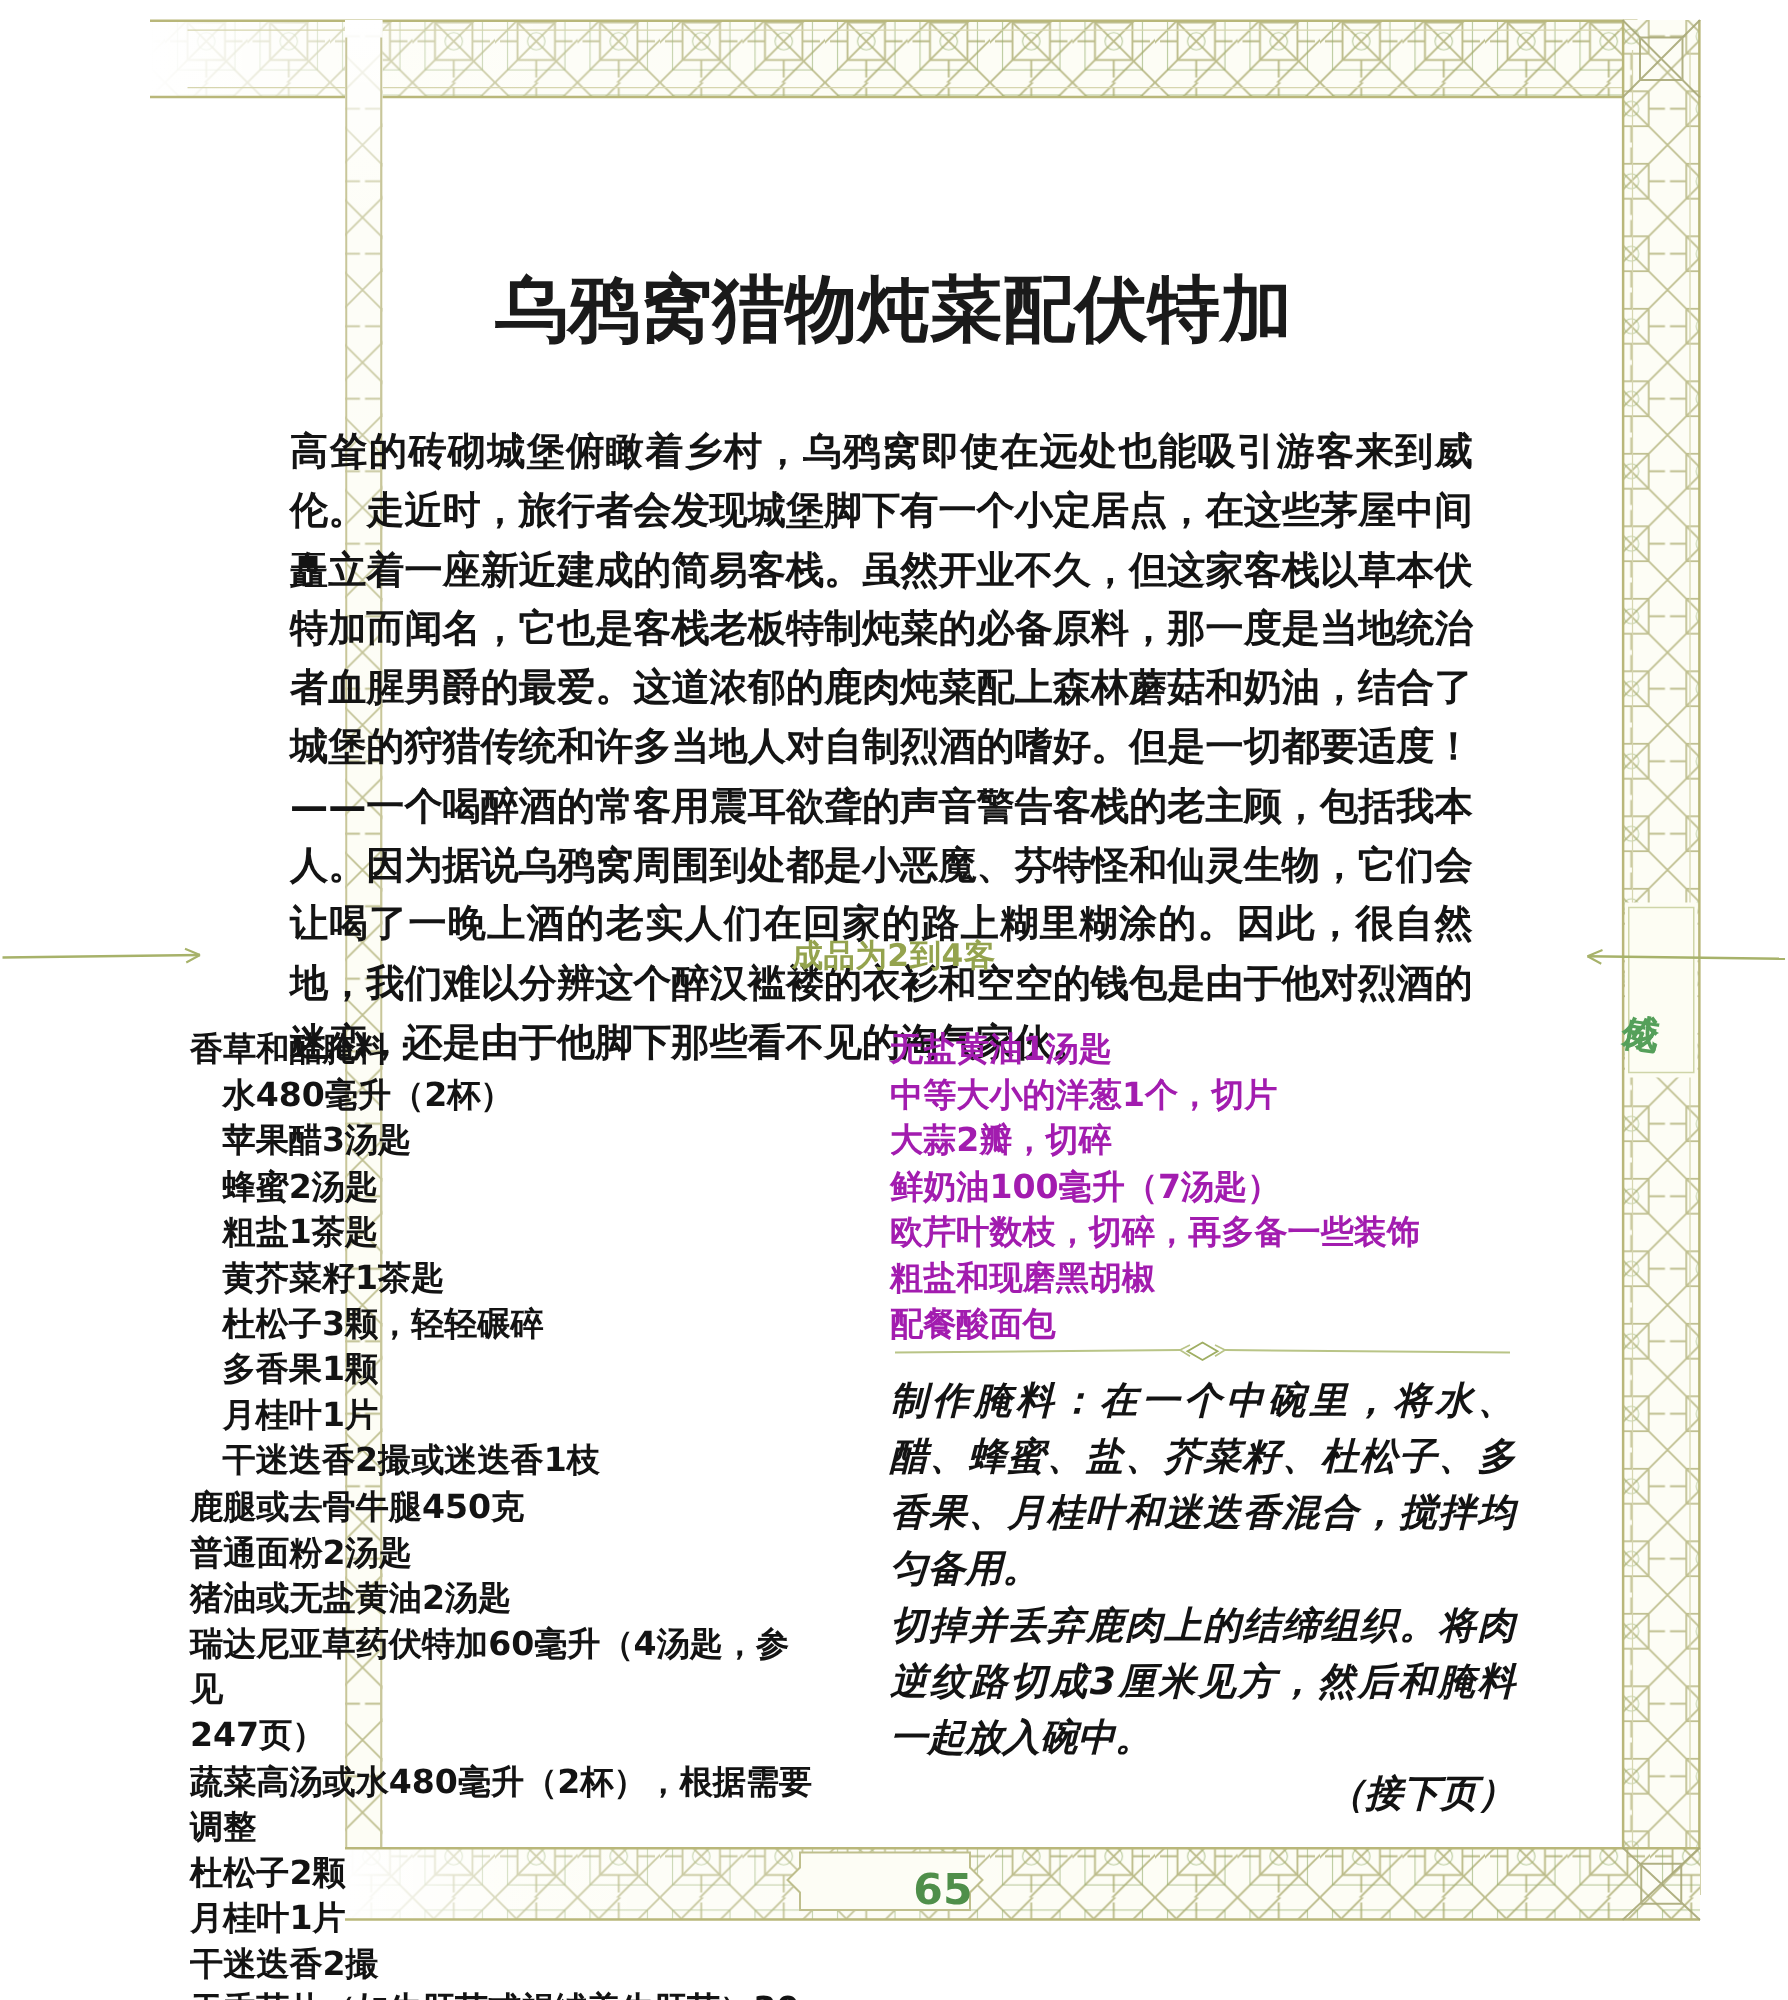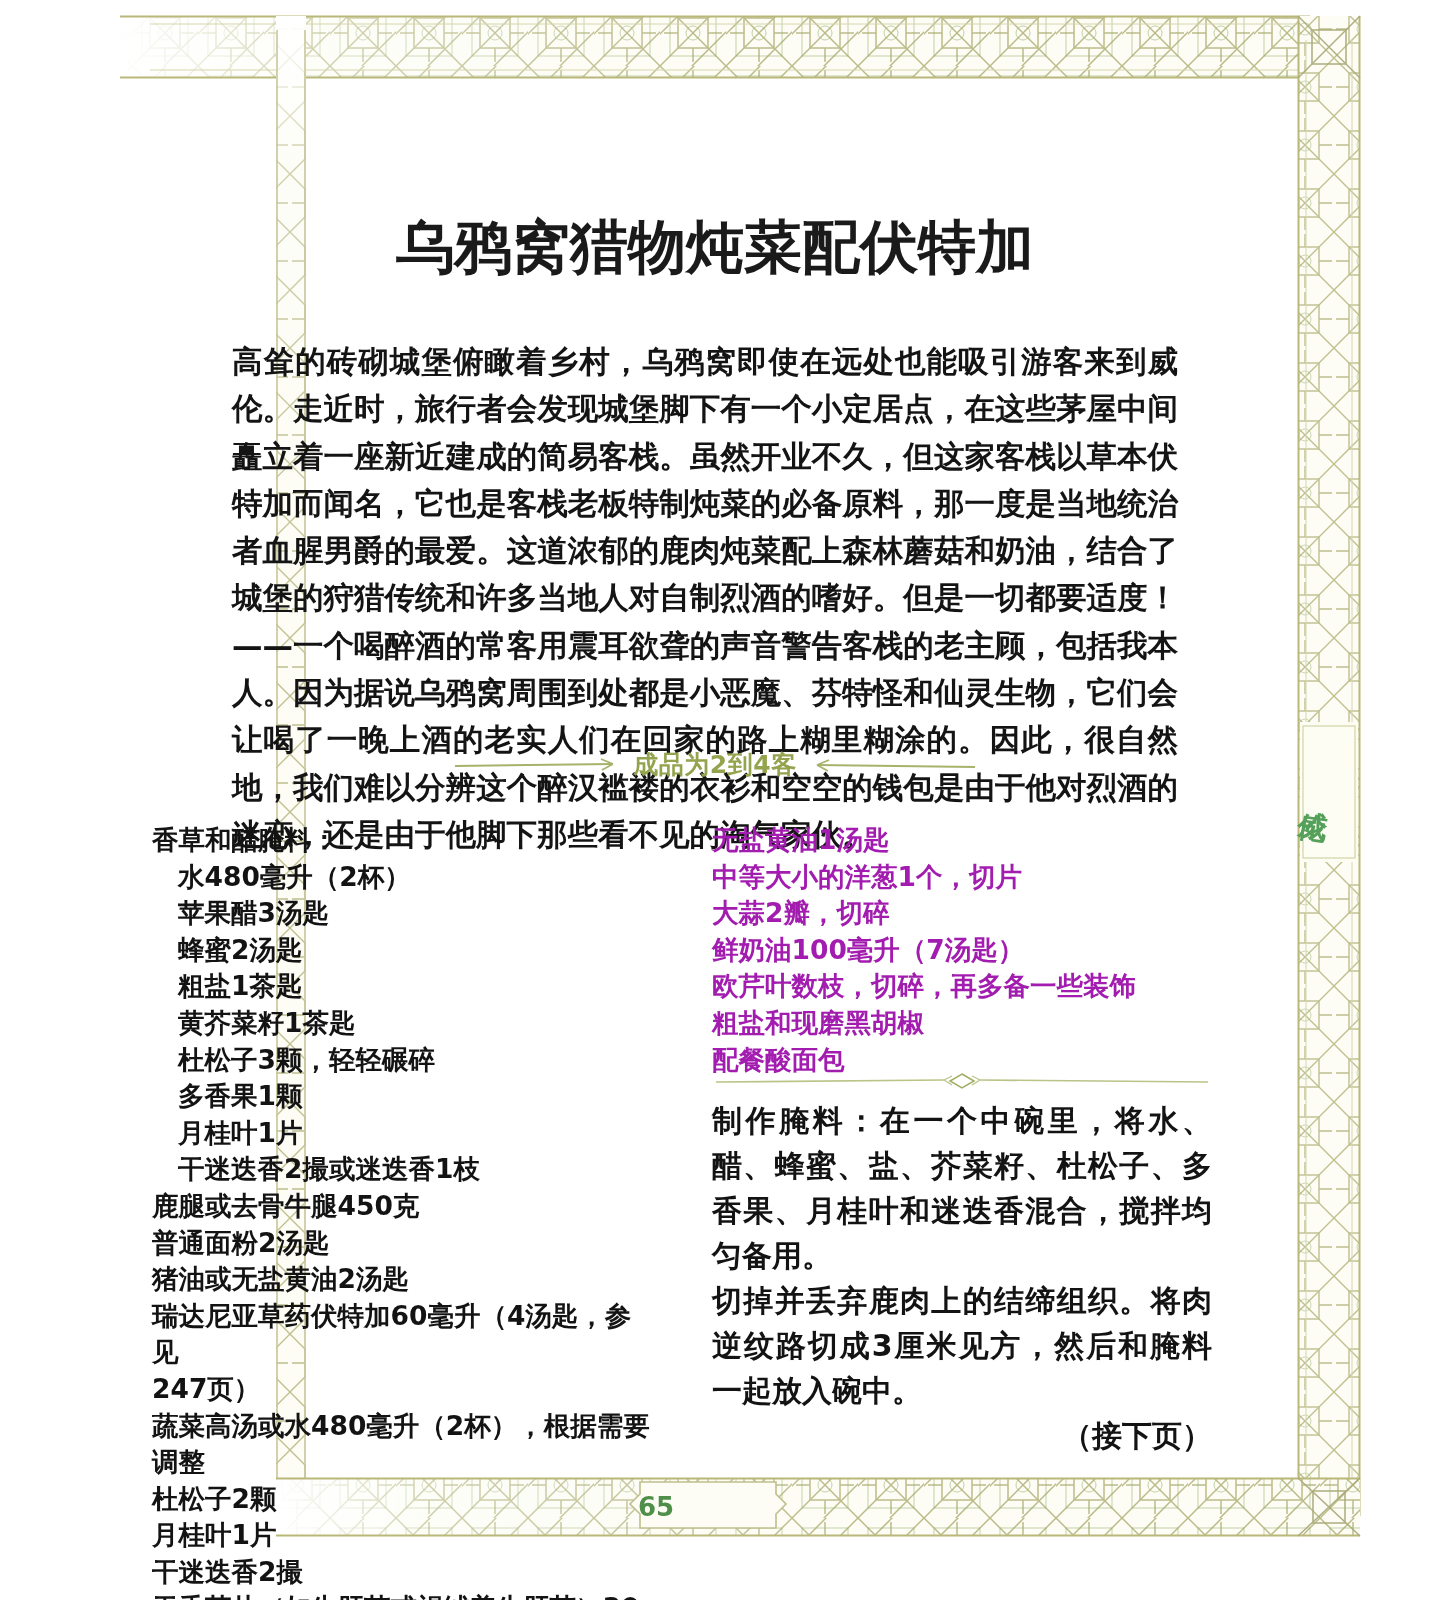--- a/index.html
+++ b/index.html
@@ -69,21 +69,21 @@
   }
 
   
   .yield-row {
     position: absolute;
     left: 0;
     top: 748px;
     width: 1430px;
     display: flex;
     align-items: center;
-    justify-content: center;
+    justify-content: space-between;
     gap: 0px;
   }
   .yield-text {
     font-size: 25px;
     font-weight: bold;
     color: #94a34e;
     letter-spacing: 0.5px;
     white-space: nowrap;
     font-family: "DejaVu Sans", "Liberation Sans", sans-serif;
   }
@@ -129,20 +129,21 @@
     left: 712px;
     top: 1098px;
     width: 500px;
     font-size: 30px;
     line-height: 45px;
     font-weight: bold;
     color: #131313;
     text-align: justify;
     text-justify: inter-ideograph;
     font-family: "DejaVu Sans", "Liberation Sans", sans-serif;
+    font-style: italic;
   }
   .method p { margin: 0; }
   .method .cont { text-align: right; padding-left: 14px; }
 
   
   .side-tab {
     position: absolute;
     left: 1296px;
     top: 736px;
     width: 44px;
@@ -161,22 +162,22 @@
     color: #55a05a;
     font-family: "DejaVu Sans", "Liberation Sans", sans-serif;
   }
 
   
   .page-num {
     position: absolute;
     left: 638px;
     top: 1492px;
     width: 140px;
-    text-align: left;
-    font-size: 26px;
+    text-align: right;
+    font-size: 34px;
     font-weight: bold;
     color: #4f8f4a;
     font-family: "DejaVu Sans", "Liberation Sans", sans-serif;
   }
 </style>
 </head>
 <body>
 
 <div id="page">
 

